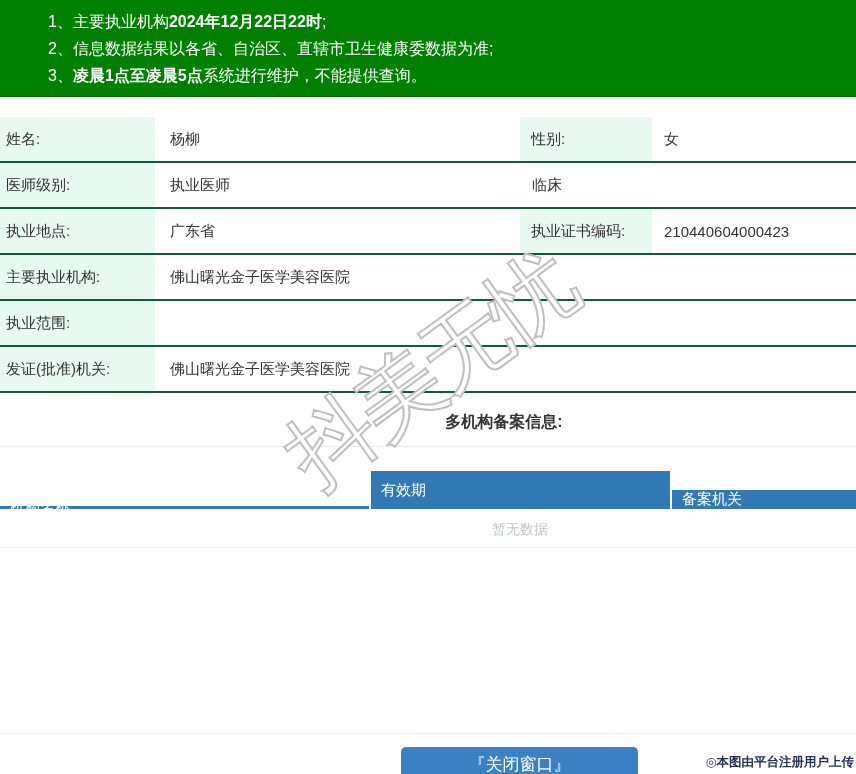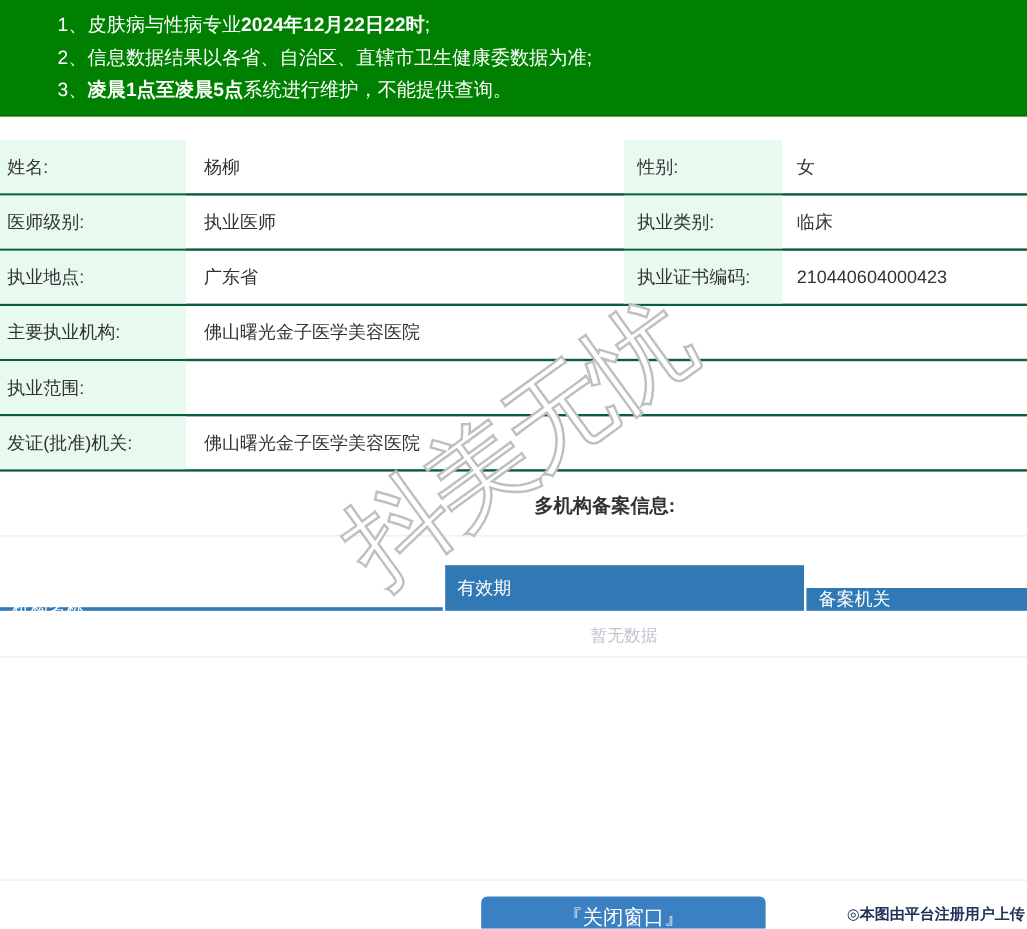--- a/index.html
+++ b/index.html
@@ -62,36 +62,35 @@
     position:absolute;top:754px;right:2px;font-size:12.5px;font-weight:bold;
     color:#223158;white-space:nowrap;
   }
 </style>
 </head>
 <body>
 
 <div class="page">
 
   <div class="notice">
-    <div class="notice-line"><span>1、</span><span>皮肤病与性病专业</span><b>2024年12月22日22时</b><span>;</span></div>
+    <div class="notice-line"><span>1、</span><span>主要执业机构</span><b>2024年12月22日22时</b><span>;</span></div>
     <div class="notice-line"><span>2、</span><span>信息数据结果以各省、自治区、直辖市卫生健康委数据为准;</span><b></b><span></span></div>
     <div class="notice-line"><span>3、</span><span></span><b>凌晨1点至凌晨5点</b><span>系统进行维护，不能提供查询。</span></div>
   </div>
 
   <div class="info-table">
     <div class="info-row">
       <div class="cell cell-label">姓名:</div>
       <div class="cell cell-value1">杨柳</div>
       <div class="cell cell-label2">性别:</div>
       <div class="cell cell-value2">女</div>
     </div>
     <div class="info-row">
       <div class="cell cell-label">医师级别:</div>
       <div class="cell cell-value1">执业医师</div>
-      <div class="cell cell-label2">执业类别:</div>
       <div class="cell cell-value2">临床</div>
     </div>
     <div class="info-row">
       <div class="cell cell-label">执业地点:</div>
       <div class="cell cell-value1">广东省</div>
       <div class="cell cell-label2">执业证书编码:</div>
       <div class="cell cell-value2">210440604000423</div>
     </div>
     <div class="info-row">
       <div class="cell cell-label">主要执业机构:</div>

